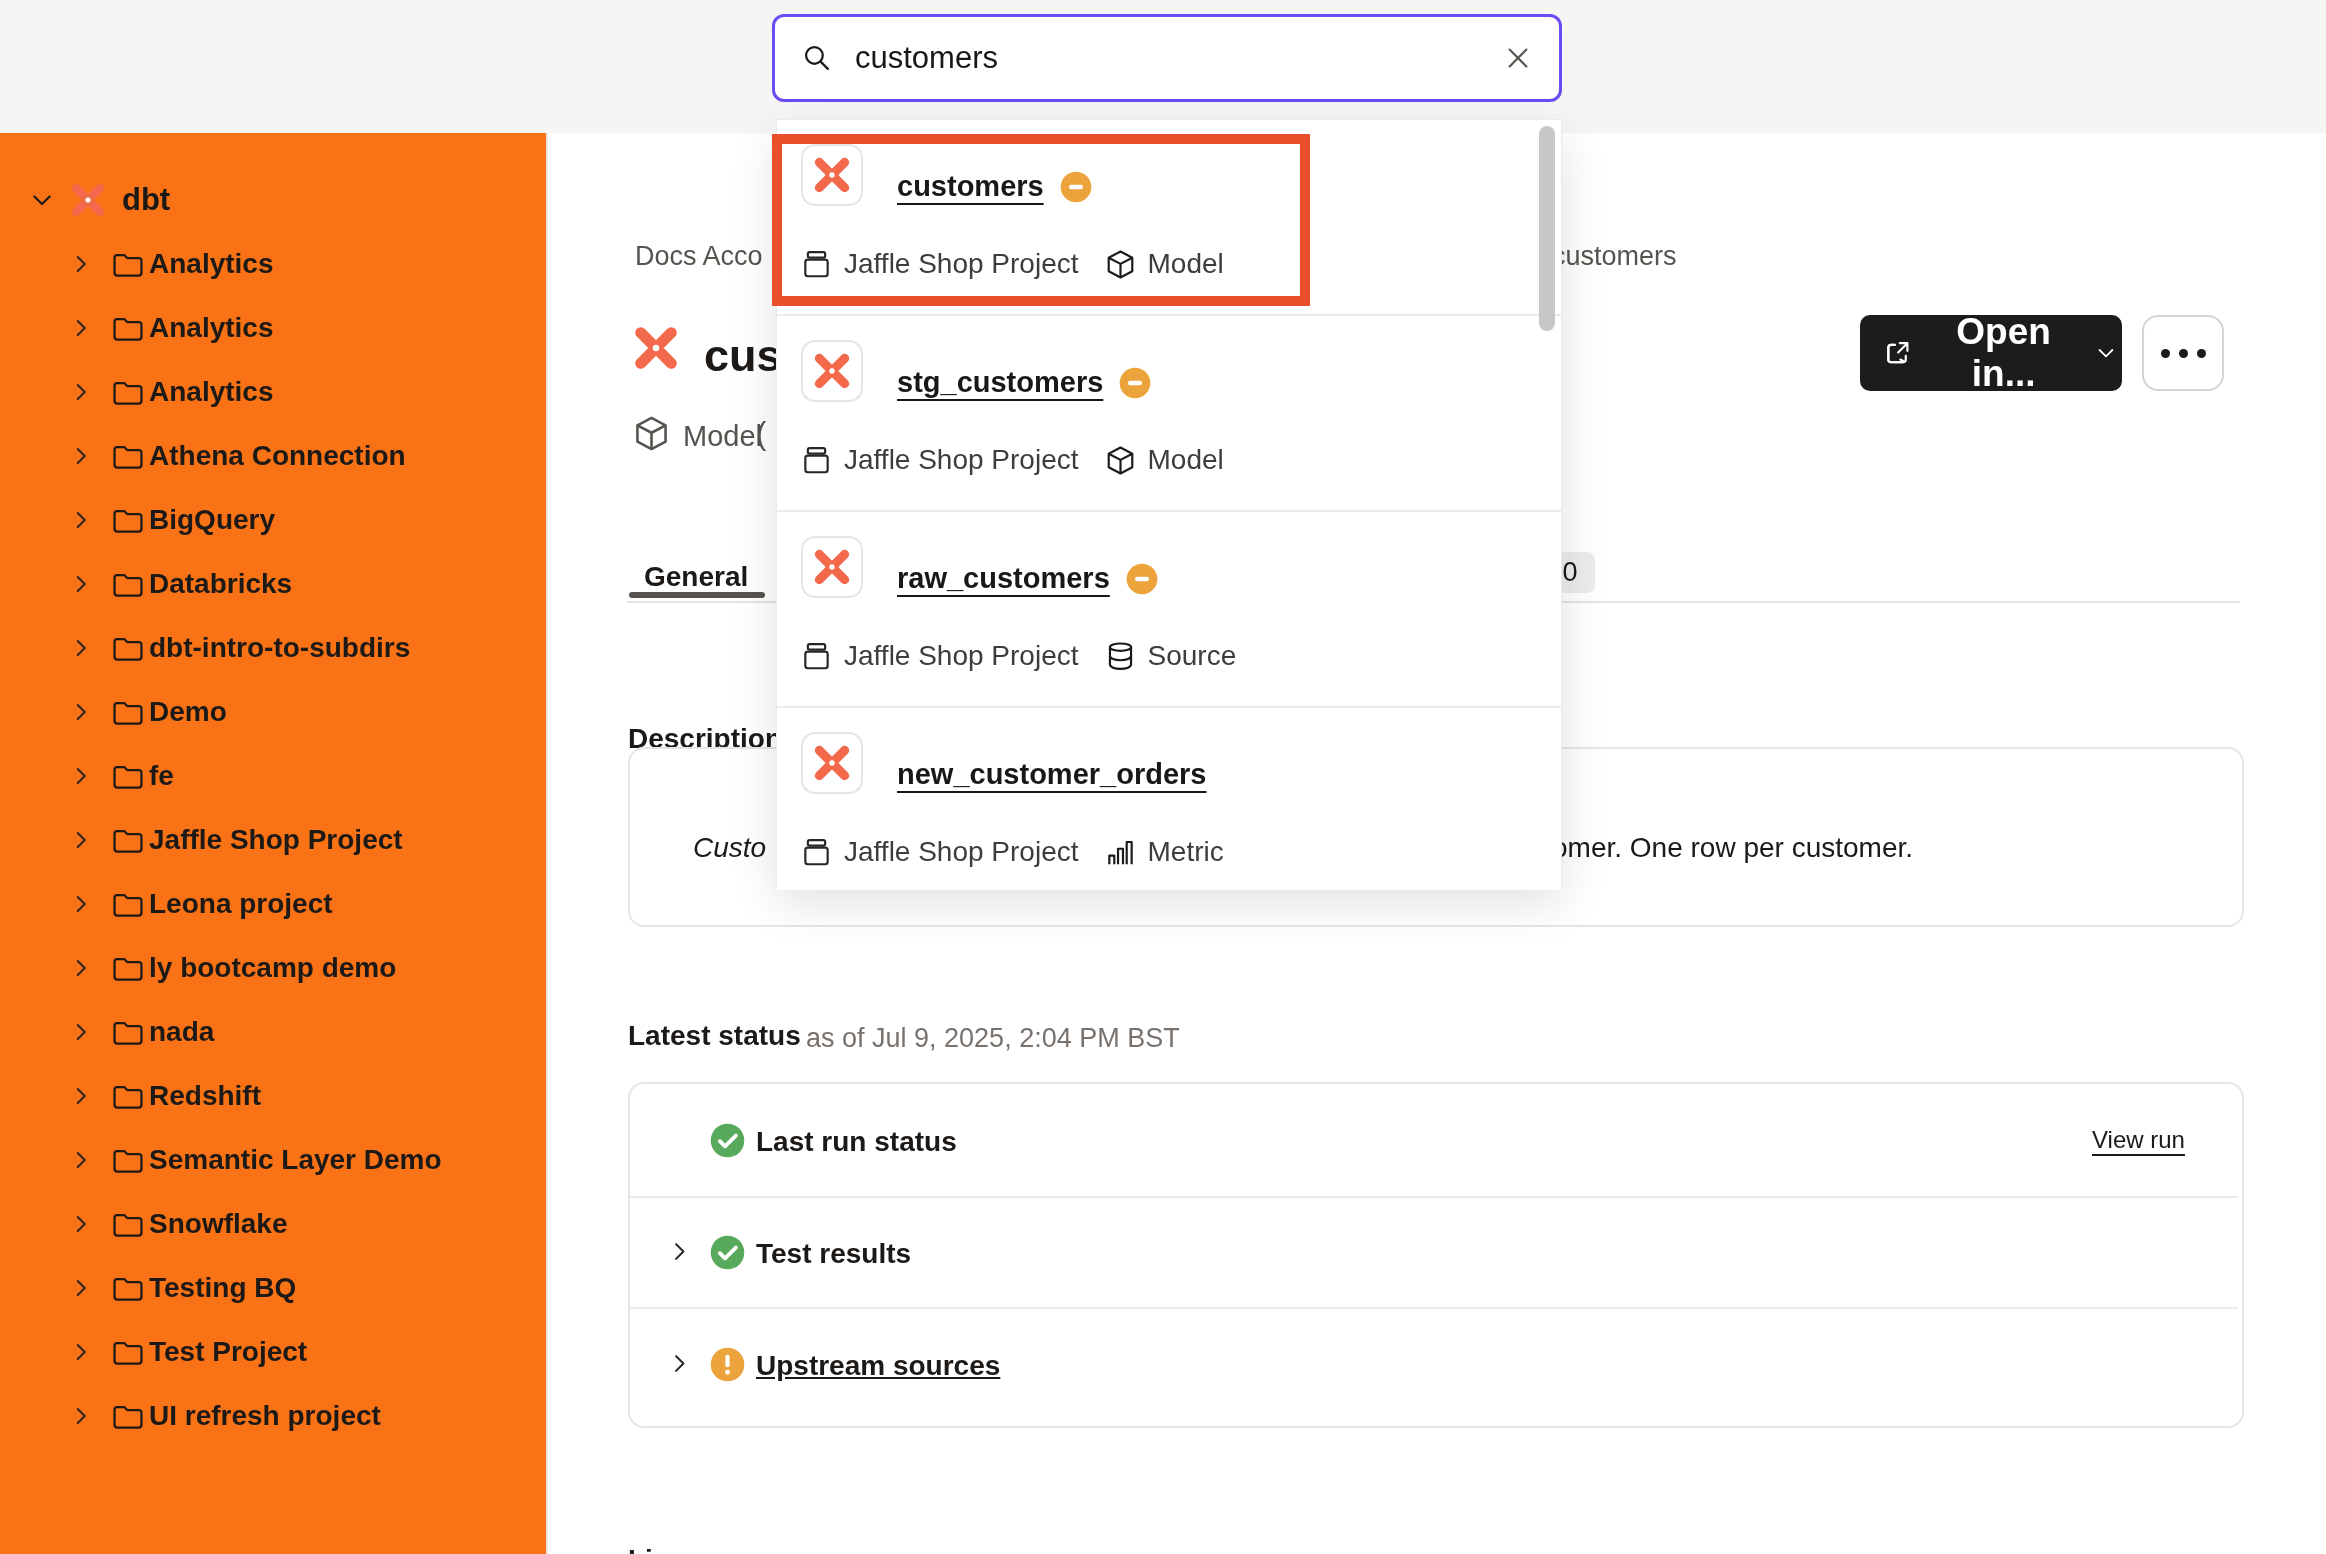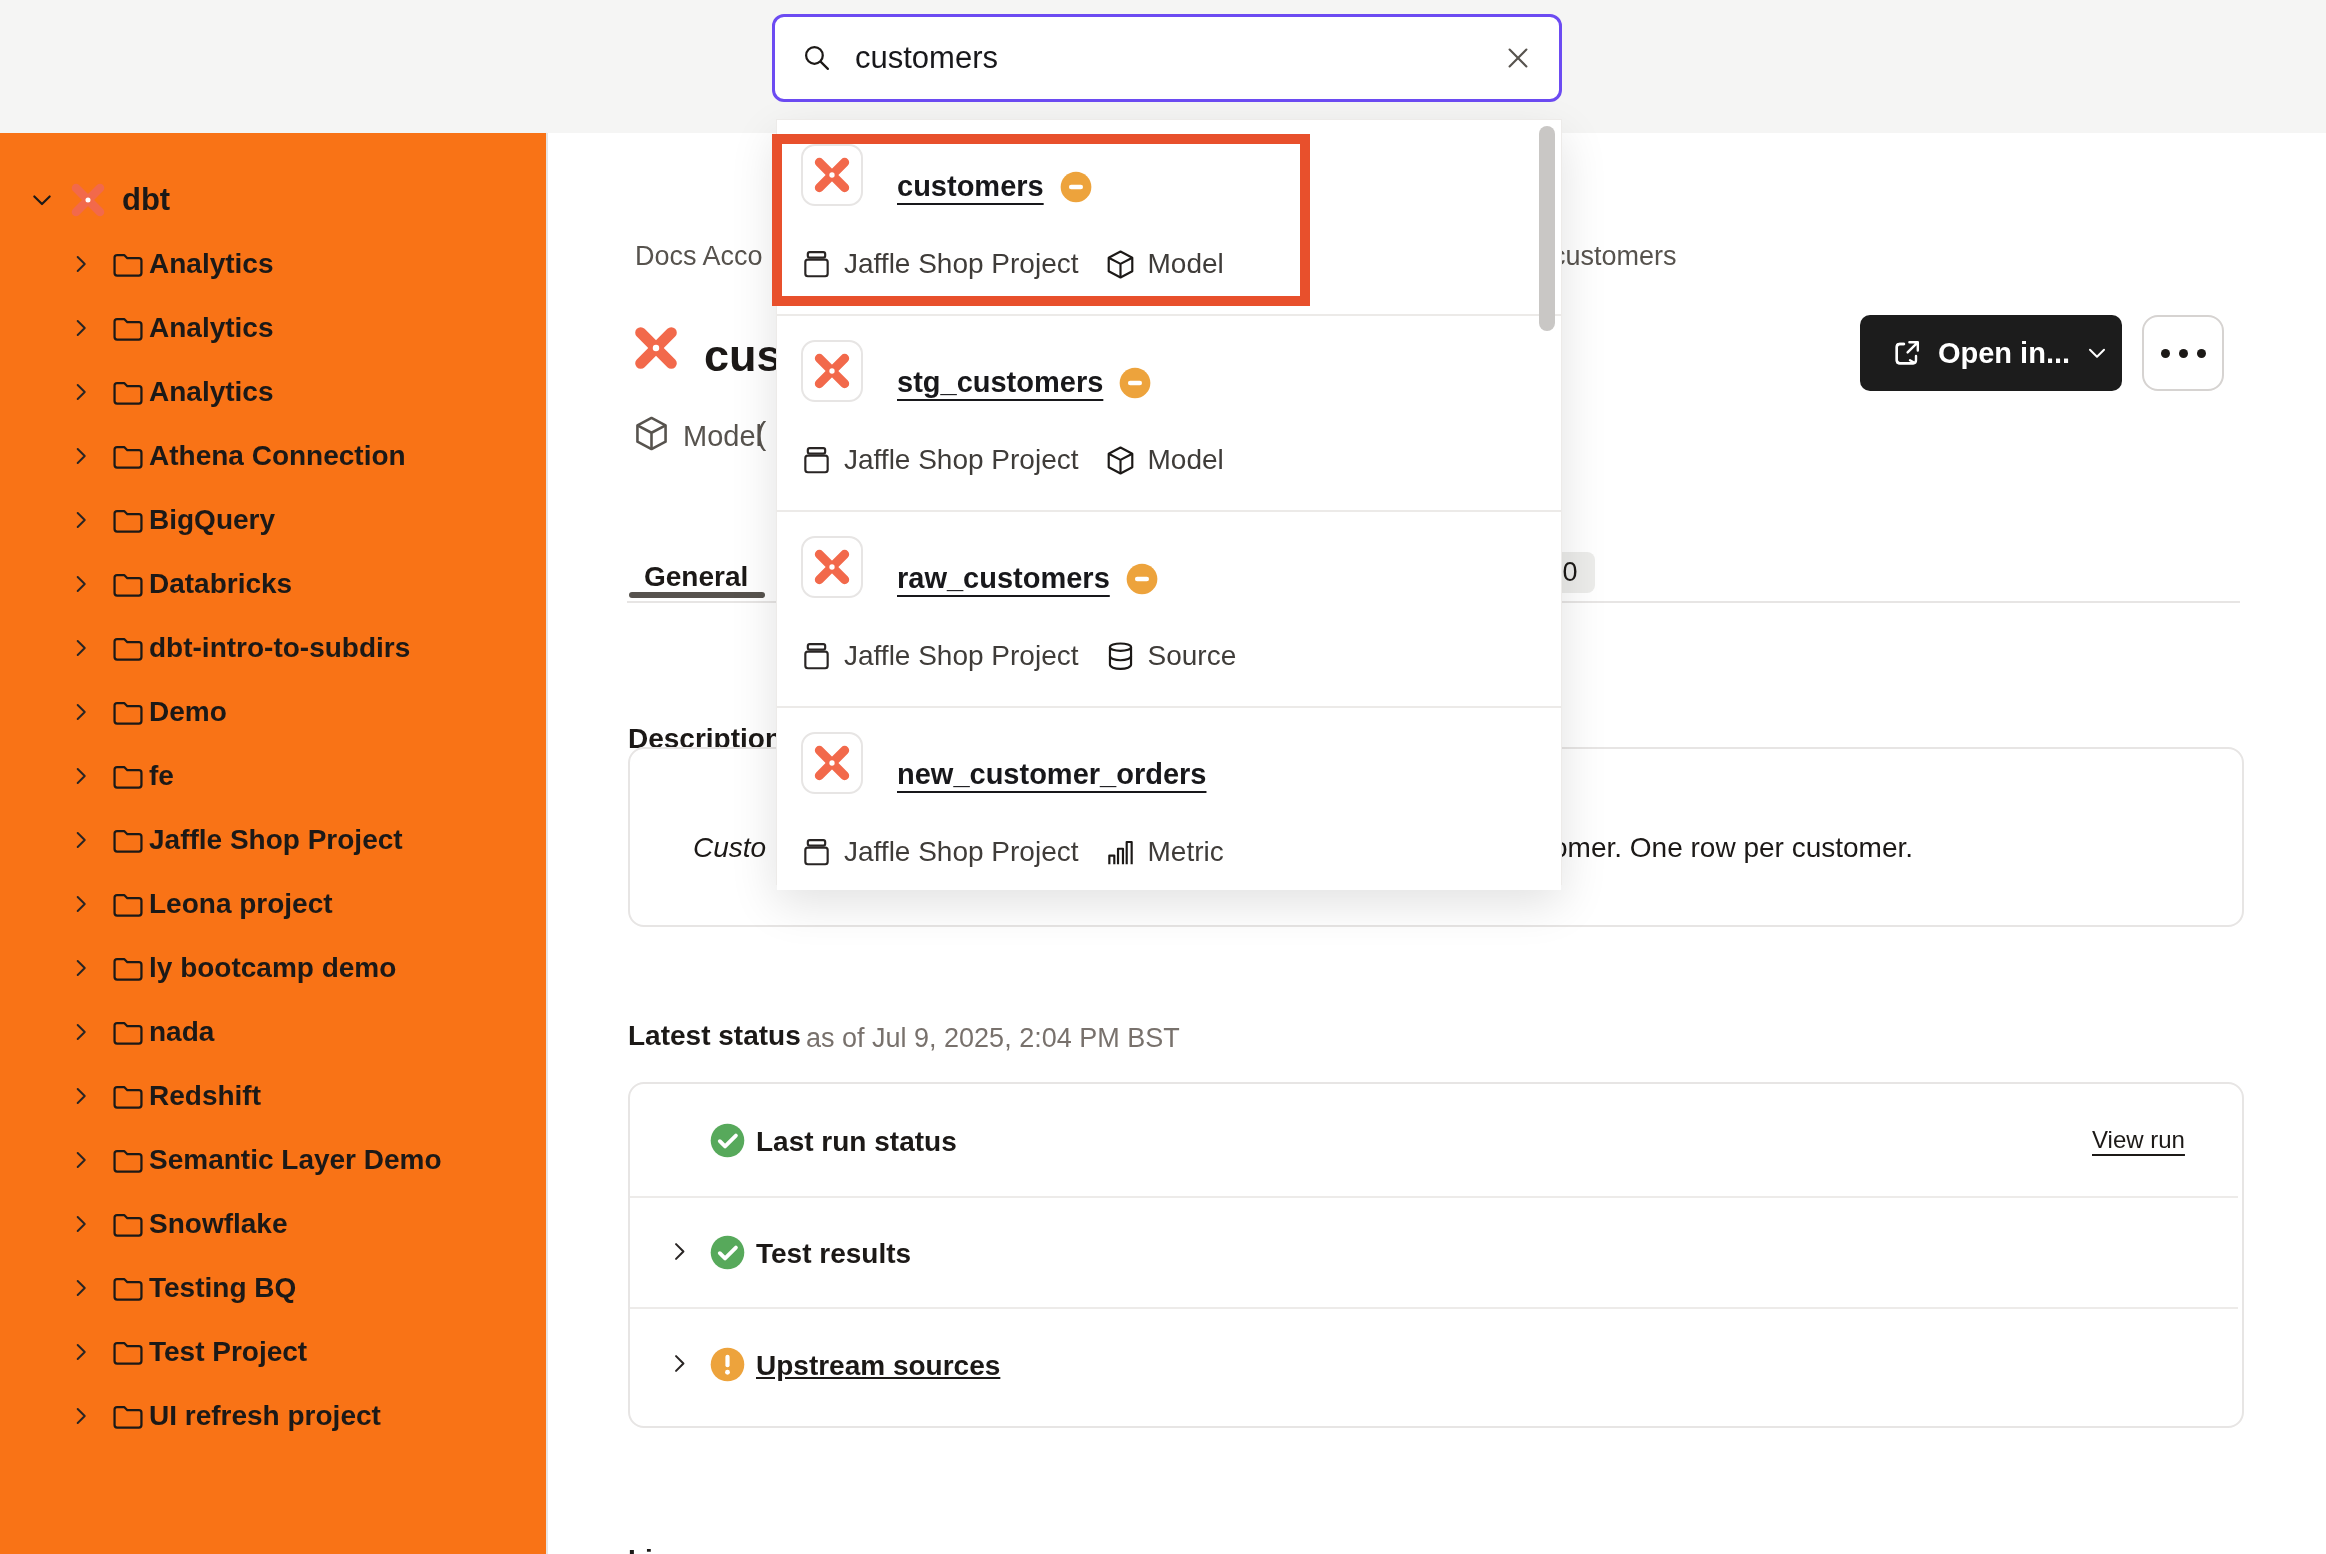--- a/index.html
+++ b/index.html
@@ -19,21 +19,21 @@
   
   .crumb{position:absolute;font-size:27px;color:#57534E;white-space:nowrap;}
   #crumb-left{left:635px;top:241px;}
   #crumb-right{left:1552px;top:241px;}
   #title-logo{position:absolute;left:633px;top:325px;width:46px;height:46px;}
   #page-title{position:absolute;left:692px;top:318px;font-size:45px;font-weight:700;color:#1C1917;white-space:nowrap;}
   #model-icon{position:absolute;left:633px;top:415px;width:37px;height:37px;color:#57534E;}
   #model-label{position:absolute;left:683px;top:420px;font-size:29px;color:#57534E;}
   #paren{position:absolute;left:756px;top:416px;font-size:31px;color:#57534E;}
   #openin-btn{position:absolute;left:1860px;top:315px;width:262px;height:76px;background:#1C1C1C;border-radius:10px;
-              display:flex;align-items:center;justify-content:center;gap:16px;color:#fff;font-size:29px;font-weight:700;cursor:pointer;padding-left:24px;}
+              display:flex;align-items:center;justify-content:center;gap:16px;color:#fff;font-size:37px;font-weight:700;cursor:pointer;padding-left:24px;}
   #more-btn{position:absolute;left:2142px;top:315px;width:82px;height:76px;background:#fff;border:2px solid #D6D3D1;
             border-radius:16px;display:flex;align-items:center;justify-content:center;gap:9px;cursor:pointer;}
   #more-btn i{width:9px;height:9px;border-radius:50%;background:#1C1917;}
   #tab-general{position:absolute;left:644px;top:561px;font-size:28px;font-weight:700;color:#1C1917;cursor:pointer;}
   #tab-underline{position:absolute;left:629px;top:592px;width:136px;height:6px;background:#57534E;border-radius:3px;}
   #tabbar-line{position:absolute;left:627px;top:601px;width:1613px;height:2px;background:#E7E5E4;}
   #tab-badge{position:absolute;left:1545px;top:552px;width:50px;height:41px;background:#ECECEA;border-radius:8px;
              display:flex;align-items:center;justify-content:center;font-size:27px;color:#1C1917;}
   .h-sec{position:absolute;font-size:28px;font-weight:700;color:#1C1917;}
   #desc-head{left:628px;top:686px;margin-top:37px;}

